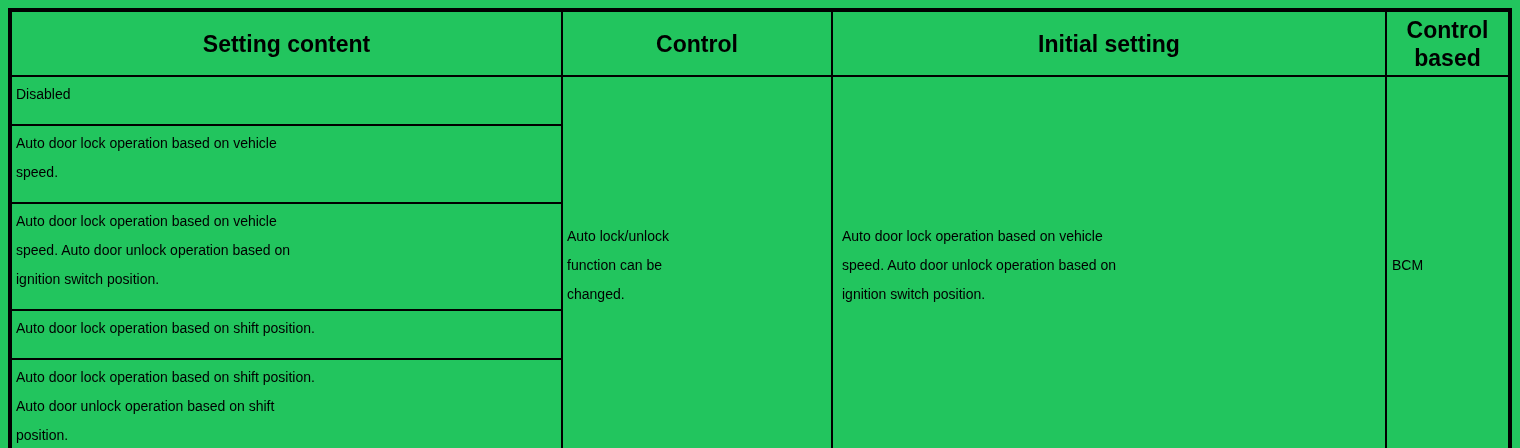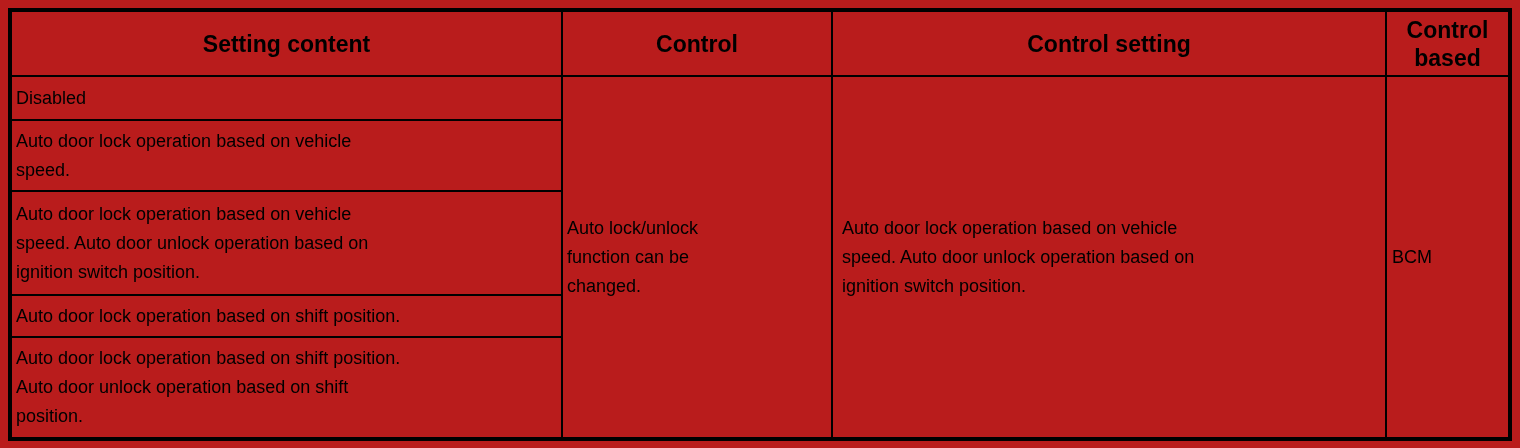--- a/index.html
+++ b/index.html
@@ -7,21 +7,21 @@
     padding: 0;
     width: 1520px;
     height: 448px;
     background: #ffffff;
     overflow: hidden;
   }
   .stage {
     position: relative;
     width: 1520px;
     height: 448px;
-    background: #b91c1c;
+    background: #22c55e;
     font-family: "Liberation Sans", "DejaVu Sans", sans-serif;
     color: #000000;
   }
   table.spec-table {
     position: absolute;
     left: 8px;
     top: 8px;
     width: 1500px;
     border-collapse: collapse;
     table-layout: fixed;
@@ -35,25 +35,25 @@
   }
   th.hdr {
     font-size: 23px;
     font-weight: bold;
     text-align: center;
     vertical-align: middle;
     line-height: 28px;
     padding: 2px 4px;
   }
   td.cell {
-    font-size: 18px;
+    font-size: 14px;
     line-height: 29px;
     vertical-align: middle;
     white-space: pre-line;
-    padding: 3px 6px 3px 4px;
+    padding: 3px 6px 15px 4px;
   }
   td.cell-initial {
     padding-left: 9px;
   }
   td.cell-control {
     padding-left: 5px;
   }
 </style>
 </head>
 <body>
@@ -63,21 +63,21 @@
     <colgroup>
       <col style="width:552px">
       <col style="width:270px">
       <col style="width:554px">
       <col style="width:124px">
     </colgroup>
     <tbody>
       <tr style="height:66px">
         <th class="hdr">Setting content</th>
         <th class="hdr">Control</th>
-        <th class="hdr">Control setting</th>
+        <th class="hdr">Initial setting</th>
         <th class="hdr">Control based</th>
       </tr>
       <tr style="height:44px">
         <td class="cell">Disabled</td>
         <td class="cell" rowspan="5">Auto lock/unlock
 function can be
 changed.</td>
         <td class="cell cell-initial" rowspan="5">Auto door lock operation based on vehicle
 speed. Auto door unlock operation based on
 ignition switch position.</td>

